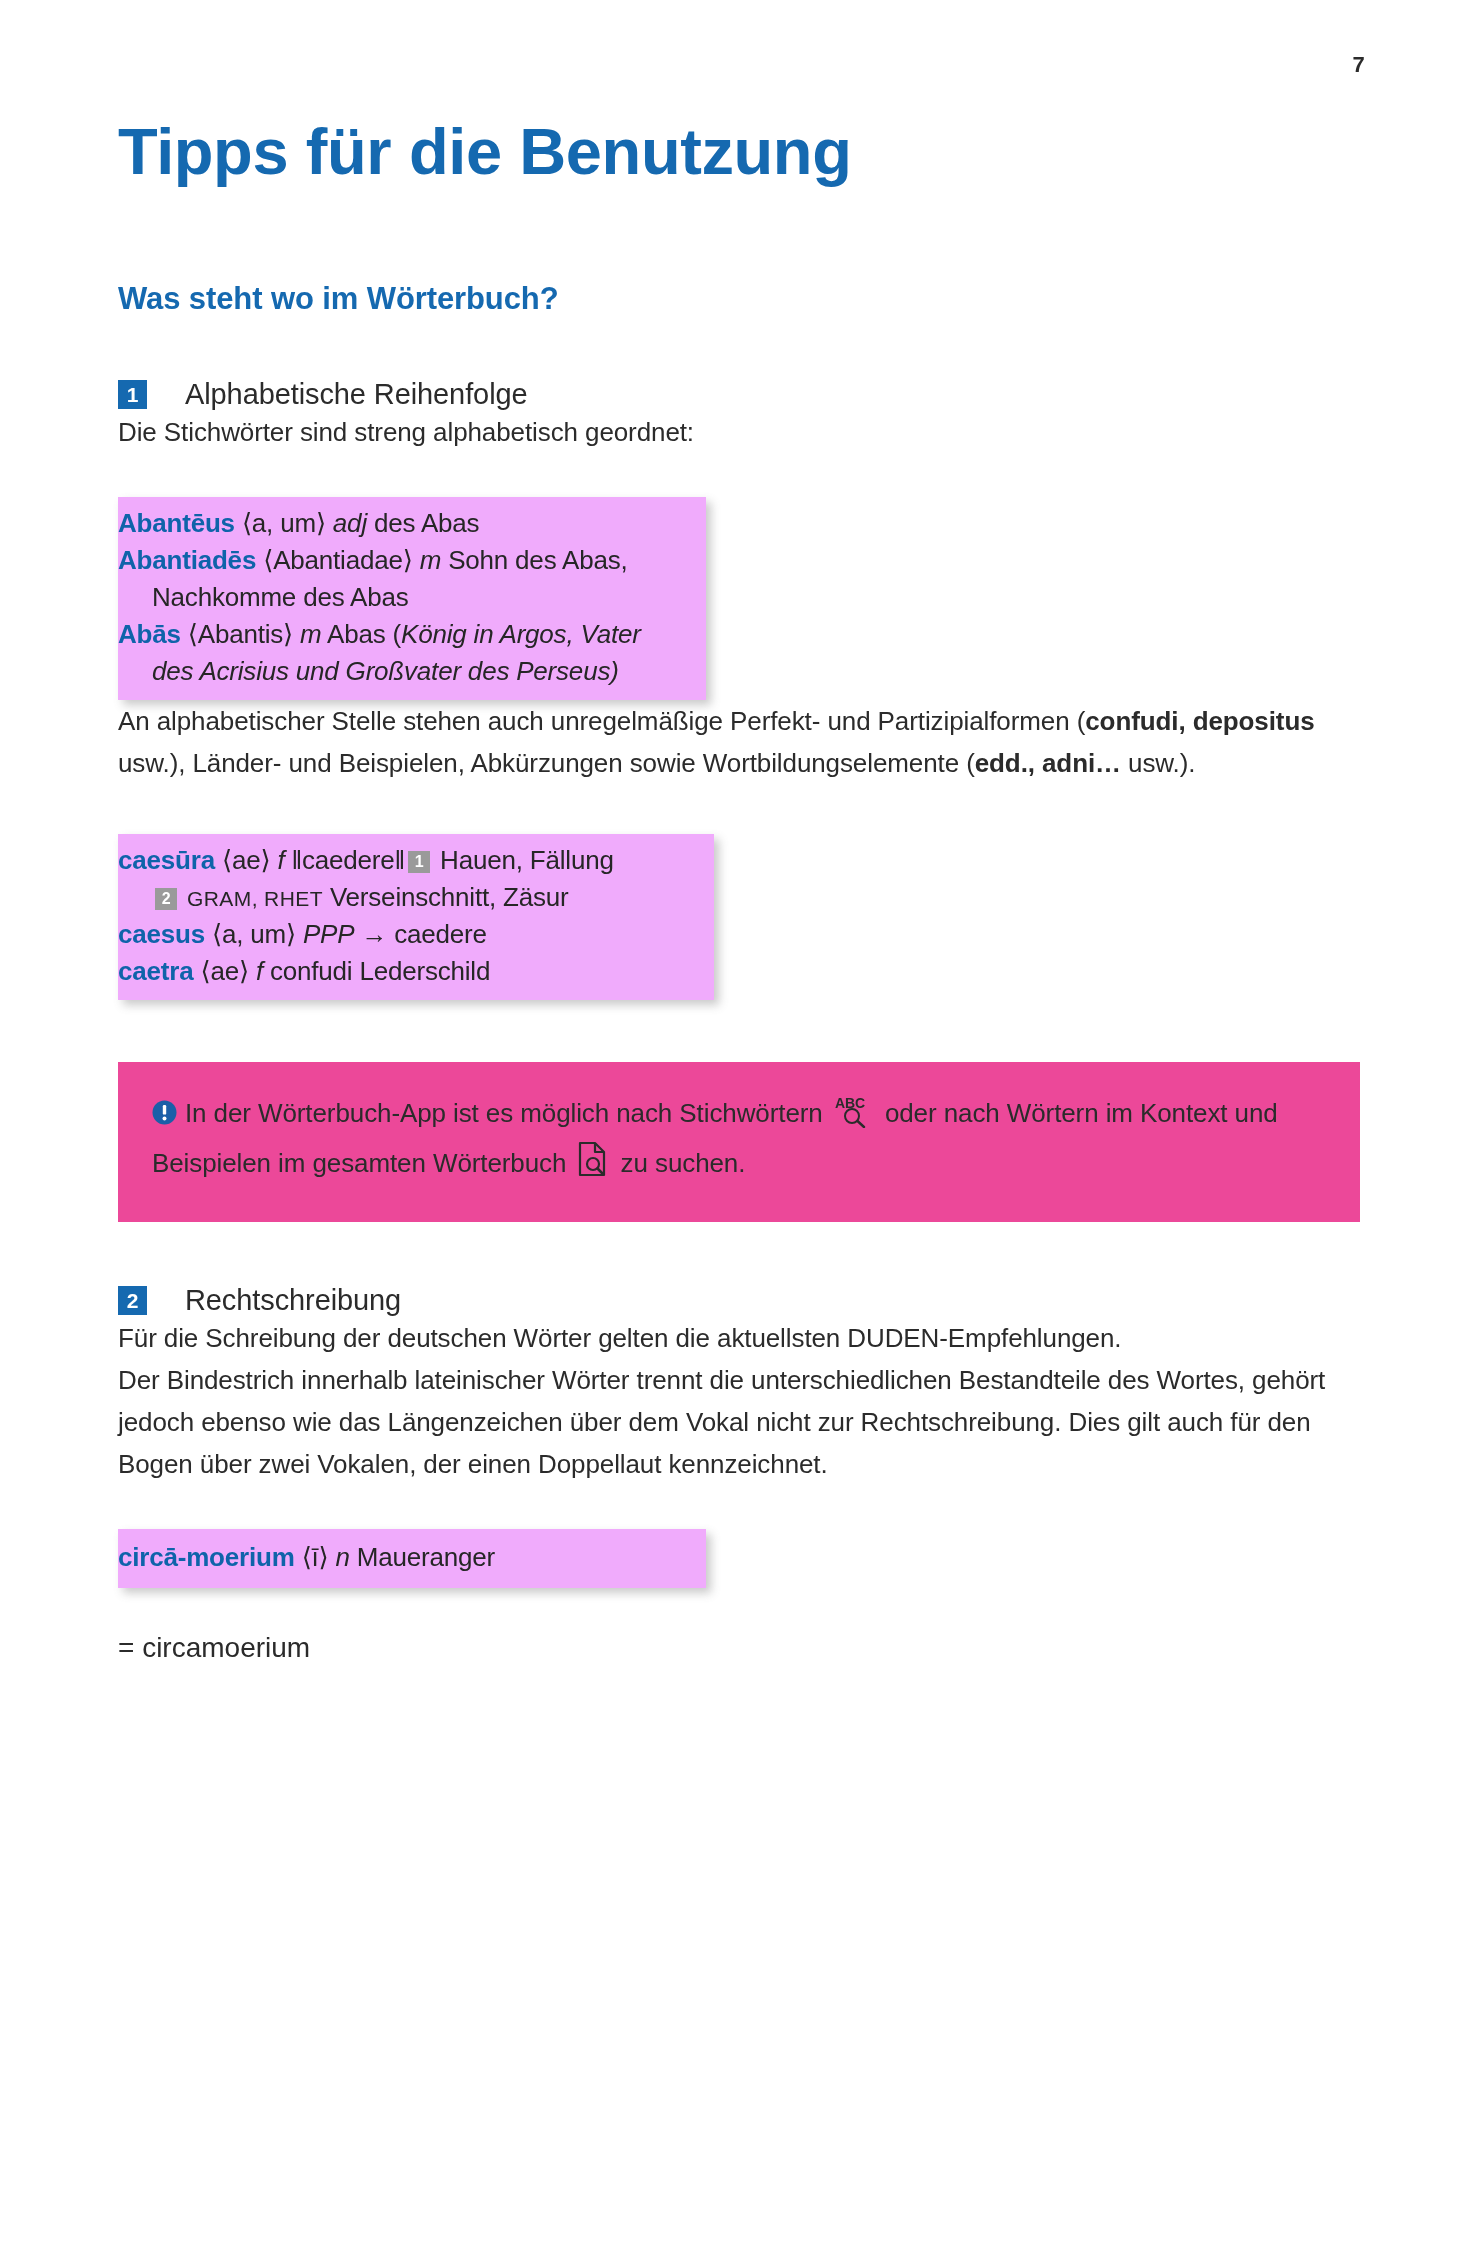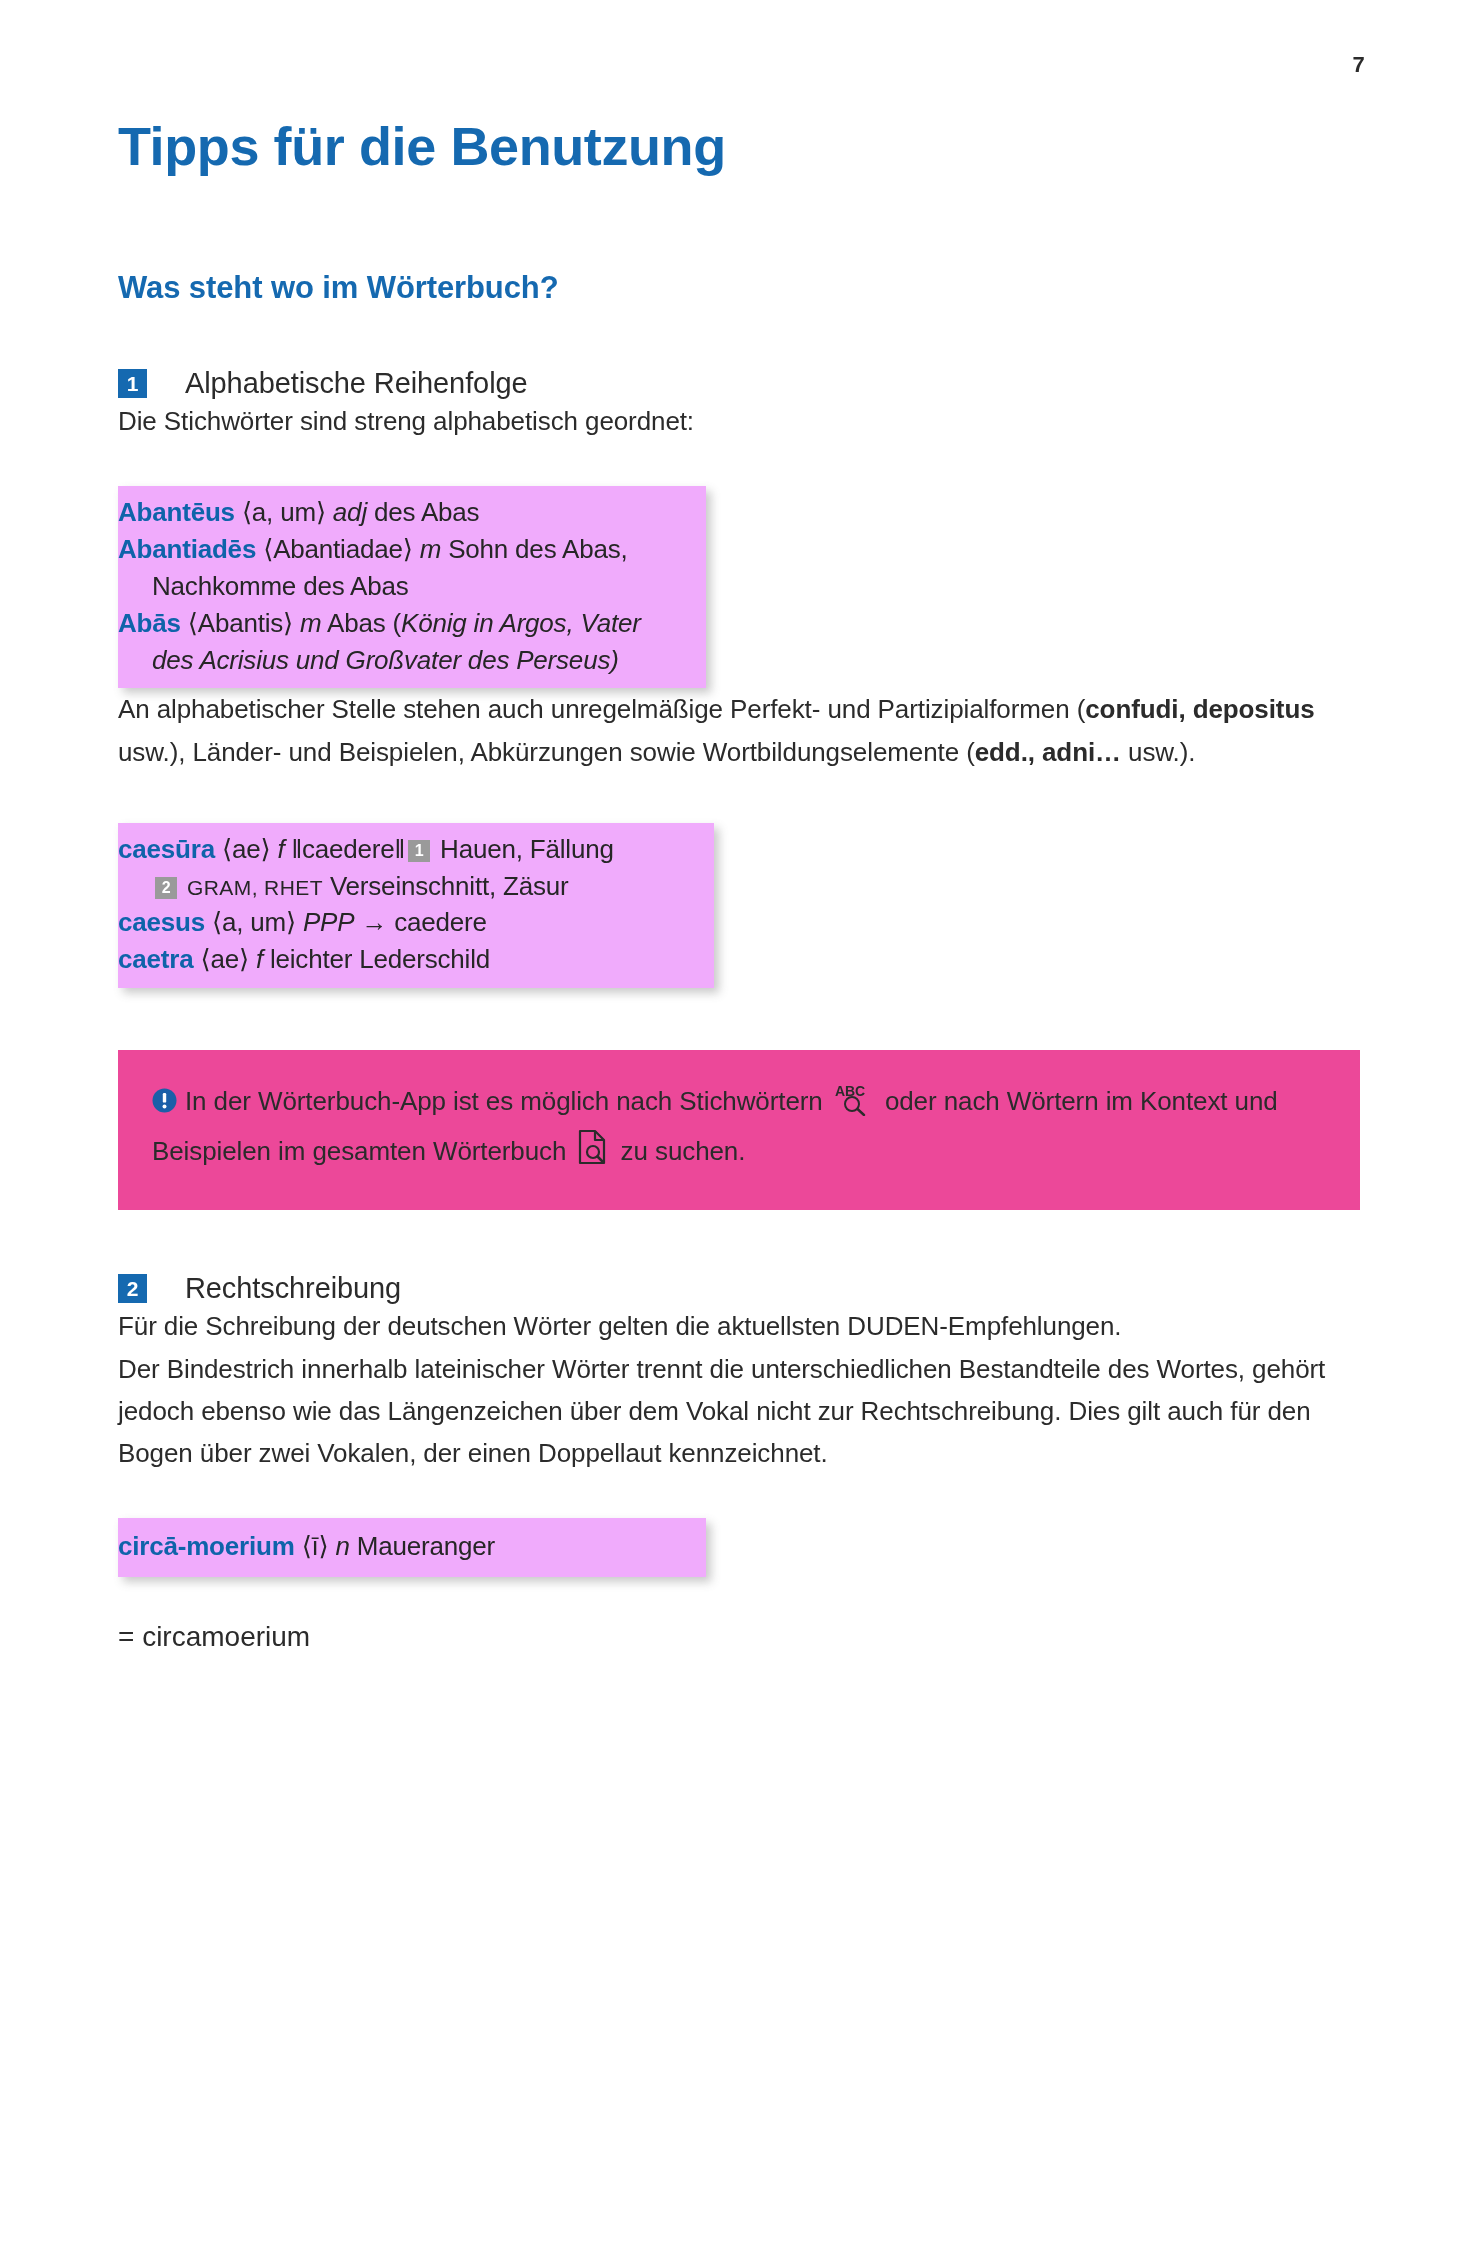--- a/index.html
+++ b/index.html
@@ -37,21 +37,21 @@
   .content {
     position: absolute;
     left: 118px;
     top: 118px;
     width: 1242px;
   }
 
   
   h1.title {
     margin: 0;
-    font-size: 54px;
+    font-size: 65px;
     line-height: 1.05;
     font-weight: bold;
     color: #1569b0;
     letter-spacing: -0.4px;
     font-stretch: condensed;
   }
   h2.subtitle {
     margin: 96px 0 0 0;
     font-size: 31px;
     line-height: 1.1;
@@ -230,21 +230,21 @@
 
       <span class="ln ind">
         <span class="sense">2</span><span>&nbsp;</span><span class="smallcaps">GRAM, RHET</span><span> Verseinschnitt, Zäsur</span>
       </span>
 
       <span class="ln">
         <span class="hw">caesus</span><span>&nbsp;</span><span>⟨a, um⟩</span><span>&nbsp;</span><span class="gram">PPP</span><span> → caedere</span>
       </span>
 
       <span class="ln">
-        <span class="hw">caetra</span><span>&nbsp;</span><span>⟨ae⟩</span><span>&nbsp;</span><span class="gram">f</span><span> leichter Lederschild</span>
+        <span class="hw">caetra</span><span>&nbsp;</span><span>⟨ae⟩</span><span>&nbsp;</span><span class="gram">f</span><span> confudi Lederschild</span>
       </span>
     </div>
 
     <div class="note-box">
       <span class="info-icon">
         <svg width="25" height="25" viewBox="0 0 25 25" aria-hidden="true">
           <circle cx="12.5" cy="12.5" r="12" fill="#1b5fa8"></circle>
           <rect x="10.8" y="5" width="3.4" height="9.6" rx="1.2" fill="#ffffff"></rect>
           <circle cx="12.5" cy="18.5" r="2" fill="#ffffff"></circle>
         </svg>

